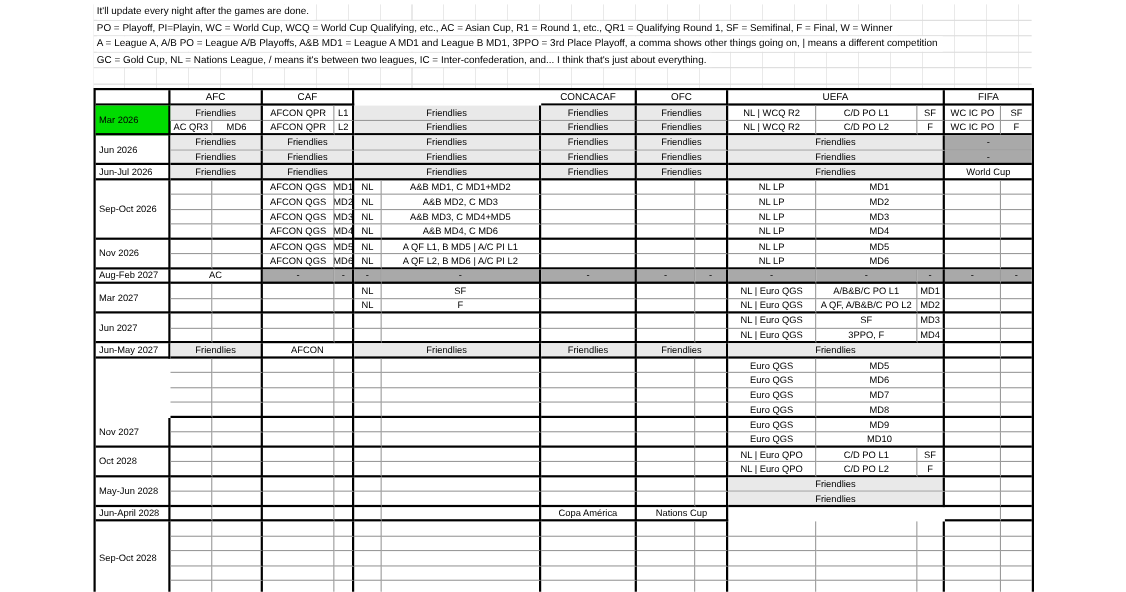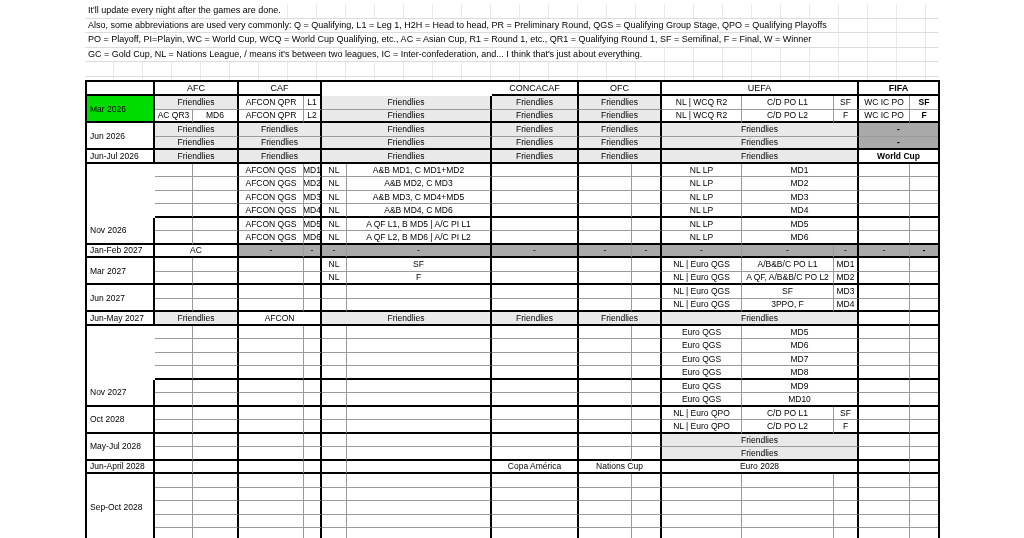--- a/index.html
+++ b/index.html
@@ -27,38 +27,38 @@
   }
   .cell{
     border-right:1px solid #9a9a9a;border-bottom:1px solid #9a9a9a;
     font-size:8.5px;line-height:10px;
     display:flex;align-items:center;justify-content:center;
     overflow:hidden;white-space:nowrap;box-sizing:border-box;
   }
   .cell.head{font-size:9px;}
   .cell.al{justify-content:flex-start;padding-left:3px;}
   .cell.ge{border-right:2px solid #000;}
-  .cell.re{border-right:none;font-weight:bold;}
+  .cell.re{border-right:none;}
   .cell.sb{border-bottom:2px solid #000;}
   .cell.lg{background:#e9e9e9;}
   .cell.dg{background:#a9a9a9;}
   .cell.g{background:#00dc00;}
 </style>
 </head>
 <body>
 
 <div class="notes">
   <div class="note-row">
       <span class="note-text">It'll update every night after the games are done.</span>
     </div>
   <div class="note-row">
-      <span class="note-text">Also, some abbreviations are used very commonly: Q = Qualifying, L1 = Leg 1, H2H = Head to head, PR = Preliminary Round, QGS = Qualifying Group Stage, QPO = Qualifying Playoffs</span>
+      <span class="note-text">PO = Playoff, PI=Playin, WC = World Cup, WCQ = World Cup Qualifying, etc., AC = Asian Cup, R1 = Round 1, etc., QR1 = Qualifying Round 1, SF = Semifinal, F = Final, W = Winner</span>
     </div>
   <div class="note-row">
-      <span class="note-text">PO = Playoff, PI=Playin, WC = World Cup, WCQ = World Cup Qualifying, etc., AC = Asian Cup, R1 = Round 1, etc., QR1 = Qualifying Round 1, SF = Semifinal, F = Final, W = Winner</span>
+      <span class="note-text">A = League A, A/B PO = League A/B Playoffs, A&amp;B MD1 = League A MD1 and League B MD1, 3PPO = 3rd Place Playoff, a comma shows other things going on, | means a different competition</span>
     </div>
   <div class="note-row">
       <span class="note-text">GC = Gold Cup, NL = Nations League, / means it's between two leagues, IC = Inter-confederation, and... I think that's just about everything.</span>
     </div>
   <div class="note-row"></div>
 </div>
 
 <div class="tbl" id="tbl">
     <div class="cell head ge sb" style="grid-area: 1 / 1 / span 1 / span 1;"></div>
     <div class="cell head ge sb" style="grid-area: 1 / 2 / span 1 / span 2;">AFC</div>
@@ -107,20 +107,21 @@
     <div class="cell lg ge sb" style="grid-area: 5 / 11 / span 1 / span 3;">Friendlies</div>
     <div class="cell dg re sb" style="grid-area: 5 / 14 / span 1 / span 2;">-</div>
     <div class="cell al ge sb" style="grid-area: 6 / 1 / span 1 / span 1;">Jun-Jul 2026</div>
     <div class="cell lg ge sb" style="grid-area: 6 / 2 / span 1 / span 2;">Friendlies</div>
     <div class="cell lg ge sb" style="grid-area: 6 / 4 / span 1 / span 2;">Friendlies</div>
     <div class="cell lg ge sb" style="grid-area: 6 / 6 / span 1 / span 2;">Friendlies</div>
     <div class="cell lg ge sb" style="grid-area: 6 / 8 / span 1 / span 1;">Friendlies</div>
     <div class="cell lg ge sb" style="grid-area: 6 / 9 / span 1 / span 2;">Friendlies</div>
     <div class="cell lg ge sb" style="grid-area: 6 / 11 / span 1 / span 3;">Friendlies</div>
     <div class="cell re sb" style="grid-area: 6 / 14 / span 1 / span 2;">World Cup</div>
+    <div class="cell al ge sb" style="grid-area: 7 / 1 / span 4 / span 1;">Sep-Oct 2026</div>
     <div class="cell" style="grid-area: 7 / 2 / span 1 / span 1;"></div>
     <div class="cell ge" style="grid-area: 7 / 3 / span 1 / span 1;"></div>
     <div class="cell" style="grid-area: 7 / 4 / span 1 / span 1;">AFCON QGS</div>
     <div class="cell ge" style="grid-area: 7 / 5 / span 1 / span 1;">MD1</div>
     <div class="cell" style="grid-area: 7 / 6 / span 1 / span 1;">NL</div>
     <div class="cell ge" style="grid-area: 7 / 7 / span 1 / span 1;">A&amp;B MD1, C MD1+MD2</div>
     <div class="cell ge" style="grid-area: 7 / 8 / span 1 / span 1;"></div>
     <div class="cell" style="grid-area: 7 / 9 / span 1 / span 1;"></div>
     <div class="cell ge" style="grid-area: 7 / 10 / span 1 / span 1;"></div>
     <div class="cell" style="grid-area: 7 / 11 / span 1 / span 1;">NL LP</div>
@@ -186,21 +187,21 @@
     <div class="cell ge sb" style="grid-area: 12 / 5 / span 1 / span 1;">MD6</div>
     <div class="cell sb" style="grid-area: 12 / 6 / span 1 / span 1;">NL</div>
     <div class="cell ge sb" style="grid-area: 12 / 7 / span 1 / span 1;">A QF L2, B MD6 | A/C PI L2</div>
     <div class="cell ge sb" style="grid-area: 12 / 8 / span 1 / span 1;"></div>
     <div class="cell sb" style="grid-area: 12 / 9 / span 1 / span 1;"></div>
     <div class="cell ge sb" style="grid-area: 12 / 10 / span 1 / span 1;"></div>
     <div class="cell sb" style="grid-area: 12 / 11 / span 1 / span 1;">NL LP</div>
     <div class="cell ge sb" style="grid-area: 12 / 12 / span 1 / span 2;">MD6</div>
     <div class="cell sb" style="grid-area: 12 / 14 / span 1 / span 1;"></div>
     <div class="cell re sb" style="grid-area: 12 / 15 / span 1 / span 1;"></div>
-    <div class="cell al ge sb" style="grid-area: 13 / 1 / span 1 / span 1;">Jan-Feb 2027</div>
+    <div class="cell al ge sb" style="grid-area: 13 / 1 / span 1 / span 1;">Aug-Feb 2027</div>
     <div class="cell ge sb" style="grid-area: 13 / 2 / span 1 / span 2;">AC</div>
     <div class="cell dg sb" style="grid-area: 13 / 4 / span 1 / span 1;">-</div>
     <div class="cell dg ge sb" style="grid-area: 13 / 5 / span 1 / span 1;">-</div>
     <div class="cell dg sb" style="grid-area: 13 / 6 / span 1 / span 1;">-</div>
     <div class="cell dg ge sb" style="grid-area: 13 / 7 / span 1 / span 1;">-</div>
     <div class="cell dg ge sb" style="grid-area: 13 / 8 / span 1 / span 1;">-</div>
     <div class="cell dg sb" style="grid-area: 13 / 9 / span 1 / span 1;">-</div>
     <div class="cell dg ge sb" style="grid-area: 13 / 10 / span 1 / span 1;">-</div>
     <div class="cell dg sb" style="grid-area: 13 / 11 / span 1 / span 1;">-</div>
     <div class="cell dg sb" style="grid-area: 13 / 12 / span 1 / span 1;">-</div>
@@ -375,21 +376,21 @@
     <div class="cell sb" style="grid-area: 26 / 6 / span 1 / span 1;"></div>
     <div class="cell ge sb" style="grid-area: 26 / 7 / span 1 / span 1;"></div>
     <div class="cell ge sb" style="grid-area: 26 / 8 / span 1 / span 1;"></div>
     <div class="cell sb" style="grid-area: 26 / 9 / span 1 / span 1;"></div>
     <div class="cell ge sb" style="grid-area: 26 / 10 / span 1 / span 1;"></div>
     <div class="cell sb" style="grid-area: 26 / 11 / span 1 / span 1;">NL | Euro QPO</div>
     <div class="cell sb" style="grid-area: 26 / 12 / span 1 / span 1;">C/D PO L2</div>
     <div class="cell ge sb" style="grid-area: 26 / 13 / span 1 / span 1;">F</div>
     <div class="cell sb" style="grid-area: 26 / 14 / span 1 / span 1;"></div>
     <div class="cell re sb" style="grid-area: 26 / 15 / span 1 / span 1;"></div>
-    <div class="cell al ge sb" style="grid-area: 27 / 1 / span 2 / span 1;">May-Jul 2028</div>
+    <div class="cell al ge sb" style="grid-area: 27 / 1 / span 2 / span 1;">May-Jun 2028</div>
     <div class="cell" style="grid-area: 27 / 2 / span 1 / span 1;"></div>
     <div class="cell ge" style="grid-area: 27 / 3 / span 1 / span 1;"></div>
     <div class="cell" style="grid-area: 27 / 4 / span 1 / span 1;"></div>
     <div class="cell ge" style="grid-area: 27 / 5 / span 1 / span 1;"></div>
     <div class="cell" style="grid-area: 27 / 6 / span 1 / span 1;"></div>
     <div class="cell ge" style="grid-area: 27 / 7 / span 1 / span 1;"></div>
     <div class="cell ge" style="grid-area: 27 / 8 / span 1 / span 1;"></div>
     <div class="cell" style="grid-area: 27 / 9 / span 1 / span 1;"></div>
     <div class="cell ge" style="grid-area: 27 / 10 / span 1 / span 1;"></div>
     <div class="cell lg ge" style="grid-area: 27 / 11 / span 1 / span 3;">Friendlies</div>
@@ -409,21 +410,20 @@
     <div class="cell re sb" style="grid-area: 28 / 15 / span 1 / span 1;"></div>
     <div class="cell al ge sb" style="grid-area: 29 / 1 / span 1 / span 1;">Jun-April 2028</div>
     <div class="cell sb" style="grid-area: 29 / 2 / span 1 / span 1;"></div>
     <div class="cell ge sb" style="grid-area: 29 / 3 / span 1 / span 1;"></div>
     <div class="cell sb" style="grid-area: 29 / 4 / span 1 / span 1;"></div>
     <div class="cell ge sb" style="grid-area: 29 / 5 / span 1 / span 1;"></div>
     <div class="cell sb" style="grid-area: 29 / 6 / span 1 / span 1;"></div>
     <div class="cell ge sb" style="grid-area: 29 / 7 / span 1 / span 1;"></div>
     <div class="cell ge sb" style="grid-area: 29 / 8 / span 1 / span 1;">Copa América</div>
     <div class="cell ge sb" style="grid-area: 29 / 9 / span 1 / span 2;">Nations Cup</div>
-    <div class="cell ge sb" style="grid-area: 29 / 11 / span 1 / span 3;">Euro 2028</div>
     <div class="cell sb" style="grid-area: 29 / 14 / span 1 / span 1;"></div>
     <div class="cell re sb" style="grid-area: 29 / 15 / span 1 / span 1;"></div>
     <div class="cell al ge" style="grid-area: 30 / 1 / span 5 / span 1;">Sep-Oct 2028</div>
     <div class="cell" style="grid-area: 30 / 2 / span 1 / span 1;"></div>
     <div class="cell ge" style="grid-area: 30 / 3 / span 1 / span 1;"></div>
     <div class="cell" style="grid-area: 30 / 4 / span 1 / span 1;"></div>
     <div class="cell ge" style="grid-area: 30 / 5 / span 1 / span 1;"></div>
     <div class="cell" style="grid-area: 30 / 6 / span 1 / span 1;"></div>
     <div class="cell ge" style="grid-area: 30 / 7 / span 1 / span 1;"></div>
     <div class="cell ge" style="grid-area: 30 / 8 / span 1 / span 1;"></div>

